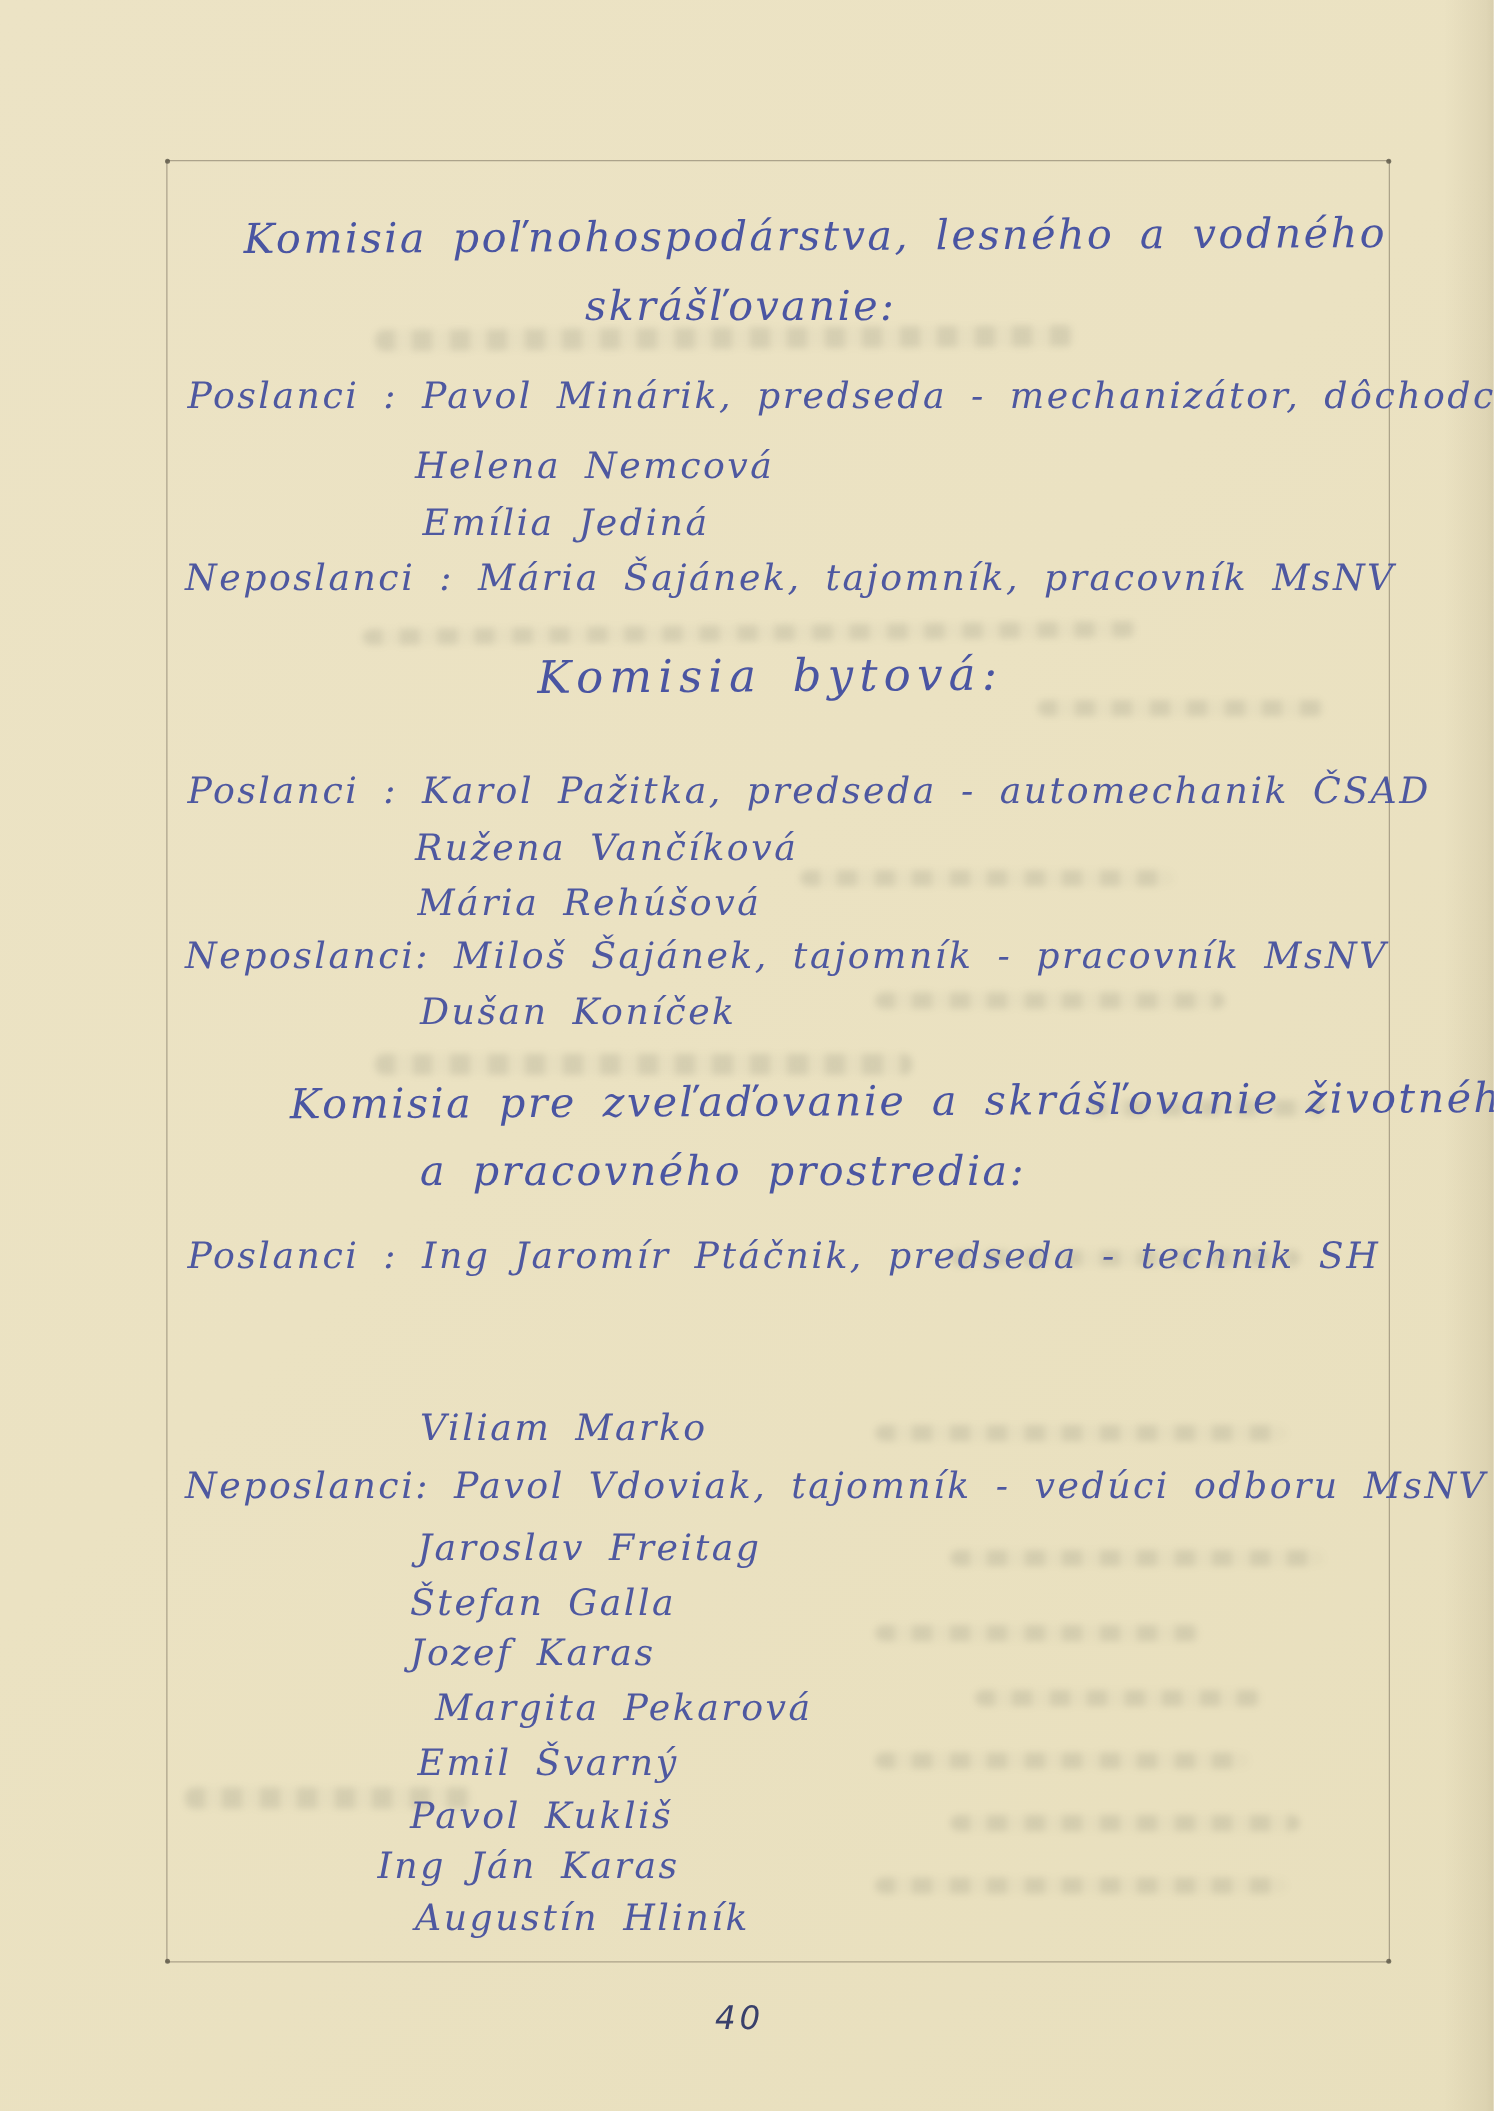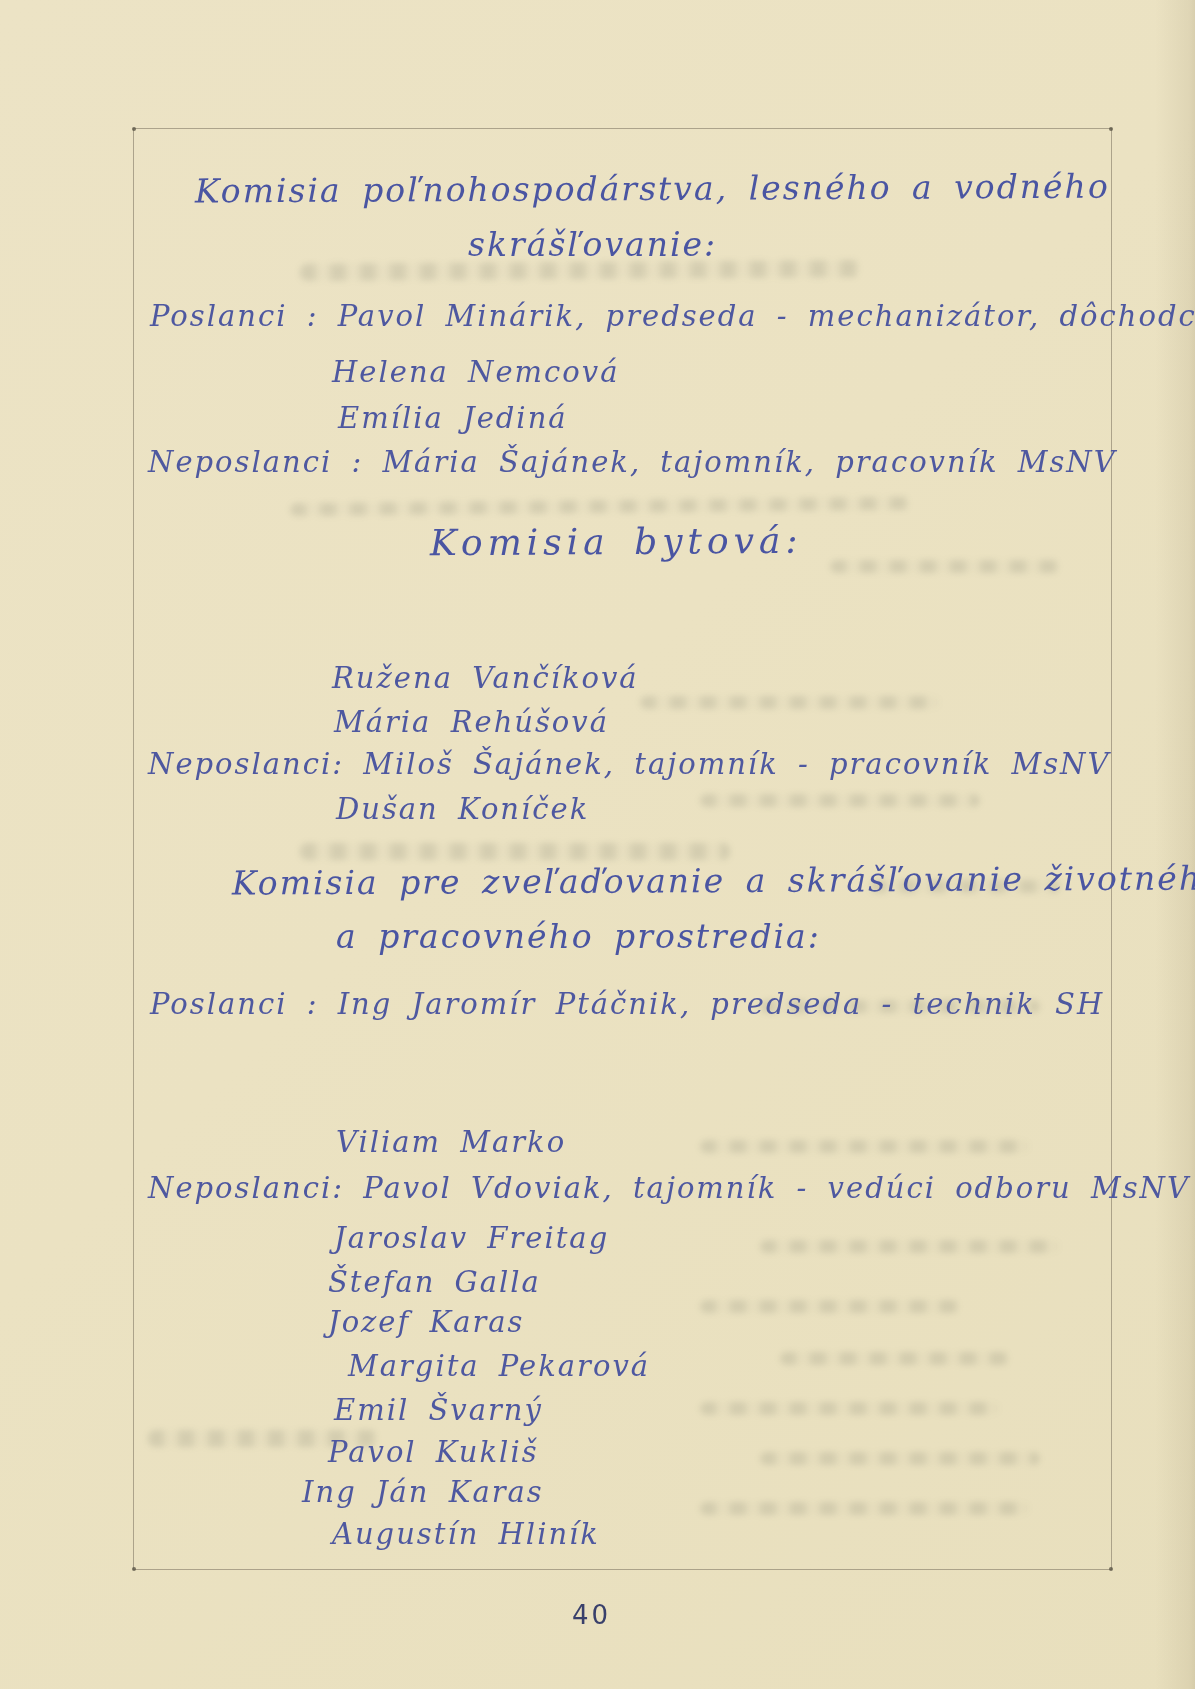--- a/index.html
+++ b/index.html
@@ -19,21 +19,21 @@
   .dot.bl{left:-2px;bottom:-2px}.dot.br{right:-2px;bottom:-2px}
 
   .hw{position:absolute;white-space:nowrap;color:#4e58a0;font-style:italic;
       letter-spacing:2px;word-spacing:8px;line-height:1;}
   .title{font-size:33px;color:#4a55a2;}
   .title2{font-size:36px;letter-spacing:5px;}
   .row{font-size:29px;}
   .row .label{display:inline-block;min-width:162px;}
   .name{font-size:29px;}
   .pagenum{position:absolute;left:572px;top:1600px;font-size:26px;color:#39406b;
-      font-family:"DejaVu Sans", sans-serif;letter-spacing:3px;}
+      font-family:"DejaVu Sans", sans-serif;font-style:italic;letter-spacing:3px;}
 
   
   .ghost{position:absolute;height:13px;border-radius:7px;filter:blur(3px);opacity:.55;
     background:repeating-linear-gradient(90deg,rgba(104,108,92,.30) 0 16px,rgba(104,108,92,.06) 16px 30px);}
   .ghost.tall{height:17px;}
 </style>
 </head>
 <body>
 
 <div class="page">
@@ -73,20 +73,24 @@
   <div class="hw name" style="left:332px;top:358px">Helena Nemcová</div>
   <div class="hw name" style="left:338px;top:404px">Emília Jediná</div>
 
   <div class="hw row" style="left:148px;top:448px">
     <span class="label">Neposlanci :</span>
     <span>Mária Šajánek, tajomník, pracovník MsNV</span>
   </div>
 
   <div class="hw title title2" style="left:430px;top:524px;transform:rotate(-0.4deg)">Komisia bytová:</div>
 
+  <div class="hw row" style="left:150px;top:618px">
+    <span class="label">Poslanci :</span>
+    <span>Karol Pažitka, predseda - automechanik ČSAD</span>
+  </div>
   <div class="hw name" style="left:332px;top:664px">Ružena Vančíková</div>
   <div class="hw name" style="left:334px;top:708px">Mária Rehúšová</div>
 
   <div class="hw row" style="left:148px;top:750px">
     <span class="label">Neposlanci:</span>
     <span>Miloš Šajánek, tajomník - pracovník MsNV</span>
   </div>
   <div class="hw name" style="left:336px;top:795px">Dušan Koníček</div>
 
   <div class="hw title" style="left:232px;top:864px;transform:rotate(-0.3deg)">Komisia pre zveľaďovanie a skrášľovanie životného</div>

